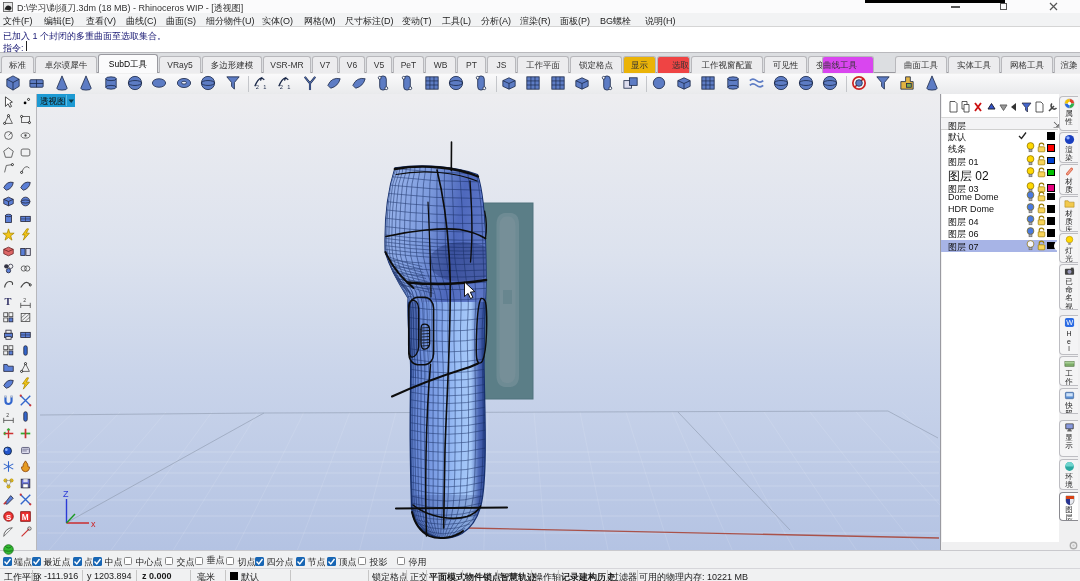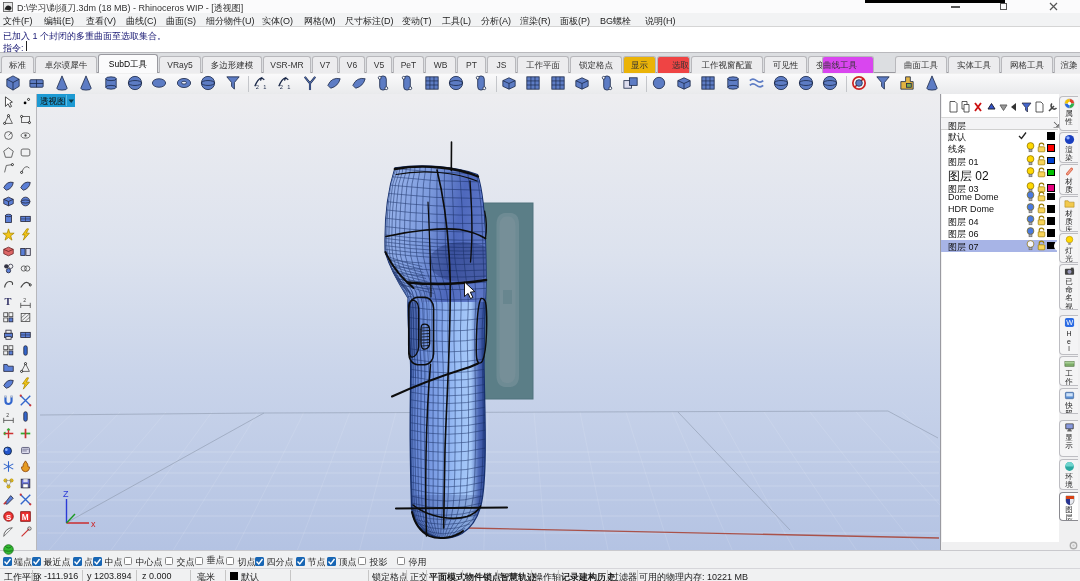--- a/index.html
+++ b/index.html
@@ -747,21 +747,21 @@
     <span style="position:absolute;left:358px;top:6px;width:8px;height:8px;background:#fff;border:1px solid #888;border-radius:1.5px"></span>
     <span style="position:absolute;left:369.5px;top:5px;color:#222">投影</span>
     <span style="position:absolute;left:397px;top:6px;width:8px;height:8px;background:#fff;border:1px solid #888;border-radius:1.5px"></span>
     <span style="position:absolute;left:408.5px;top:5px;color:#222">停用</span>
   </div>
 
 <div class="abs" style="left:0;top:568px;width:1080px;height:13px;background:#f0f1f2;border-top:1px solid #d6d6da">
     <span style="position:absolute;left:4px;top:2px;font-weight:normal;color:#1a1a1a">工作平面</span>
     <span style="position:absolute;left:37px;top:2px;font-weight:normal;color:#1a1a1a">x -111.916</span>
     <span style="position:absolute;left:87px;top:2px;font-weight:normal;color:#1a1a1a">y 1203.894</span>
-    <span style="position:absolute;left:142px;top:2px;font-weight:normal;color:#1a1a1a">z 0.000</span>
+    <span style="position:absolute;left:142px;top:2px;font-weight:bold;color:#1a1a1a">z 0.000</span>
     <span style="position:absolute;left:197px;top:2px;font-weight:normal;color:#1a1a1a">毫米</span>
     <span style="position:absolute;left:372px;top:2px;font-weight:normal;color:#1a1a1a">锁定格点</span>
     <span style="position:absolute;left:410px;top:2px;font-weight:normal;color:#1a1a1a">正交</span>
     <span style="position:absolute;left:429px;top:2px;font-weight:bold;color:#1a1a1a">平面模式</span>
     <span style="position:absolute;left:465px;top:2px;font-weight:bold;color:#1a1a1a">物件锁点</span>
     <span style="position:absolute;left:500px;top:2px;font-weight:bold;color:#1a1a1a">智慧轨迹</span>
     <span style="position:absolute;left:534px;top:2px;font-weight:normal;color:#1a1a1a">操作轴</span>
     <span style="position:absolute;left:561px;top:2px;font-weight:bold;color:#1a1a1a">记录建构历史</span>
     <span style="position:absolute;left:610px;top:2px;font-weight:normal;color:#1a1a1a">过滤器</span>
     <span style="position:absolute;left:639px;top:2px;font-weight:normal;color:#1a1a1a">可用的物理内存: 10221 MB</span>

